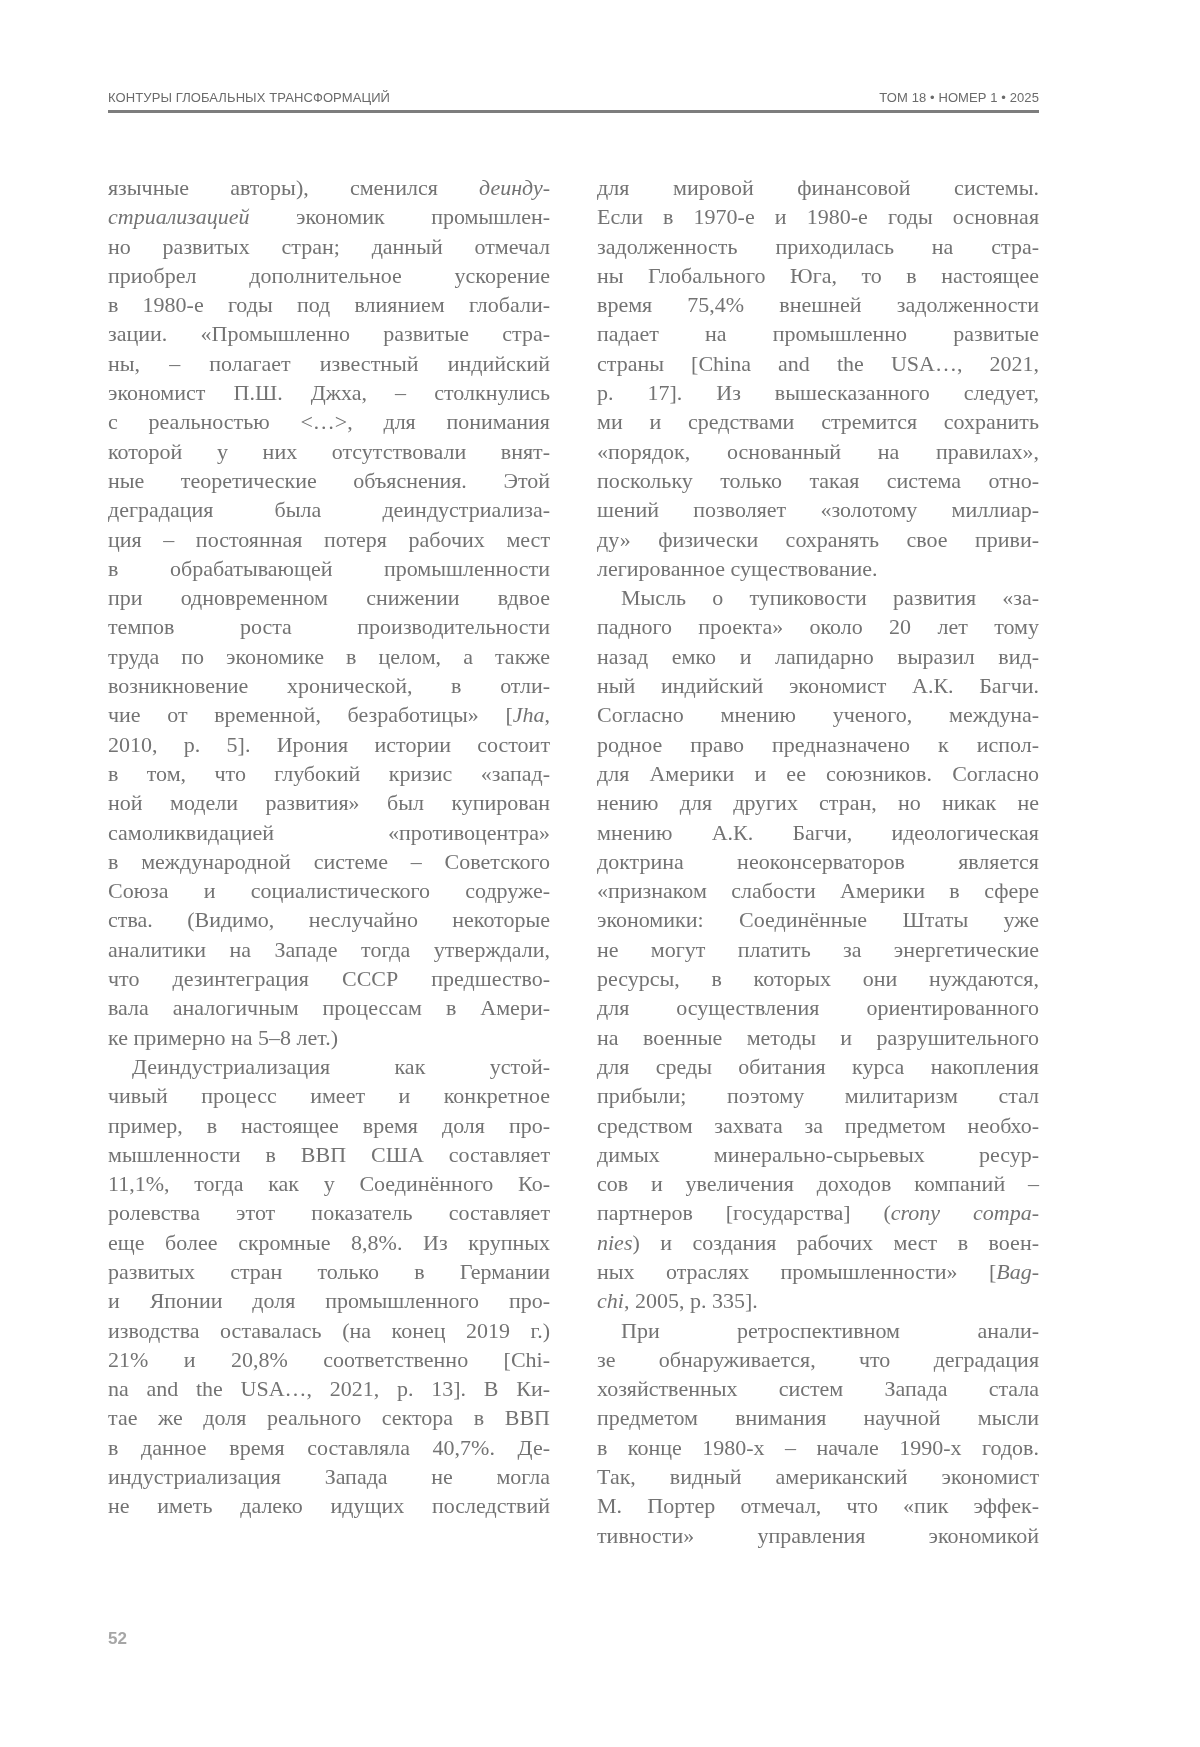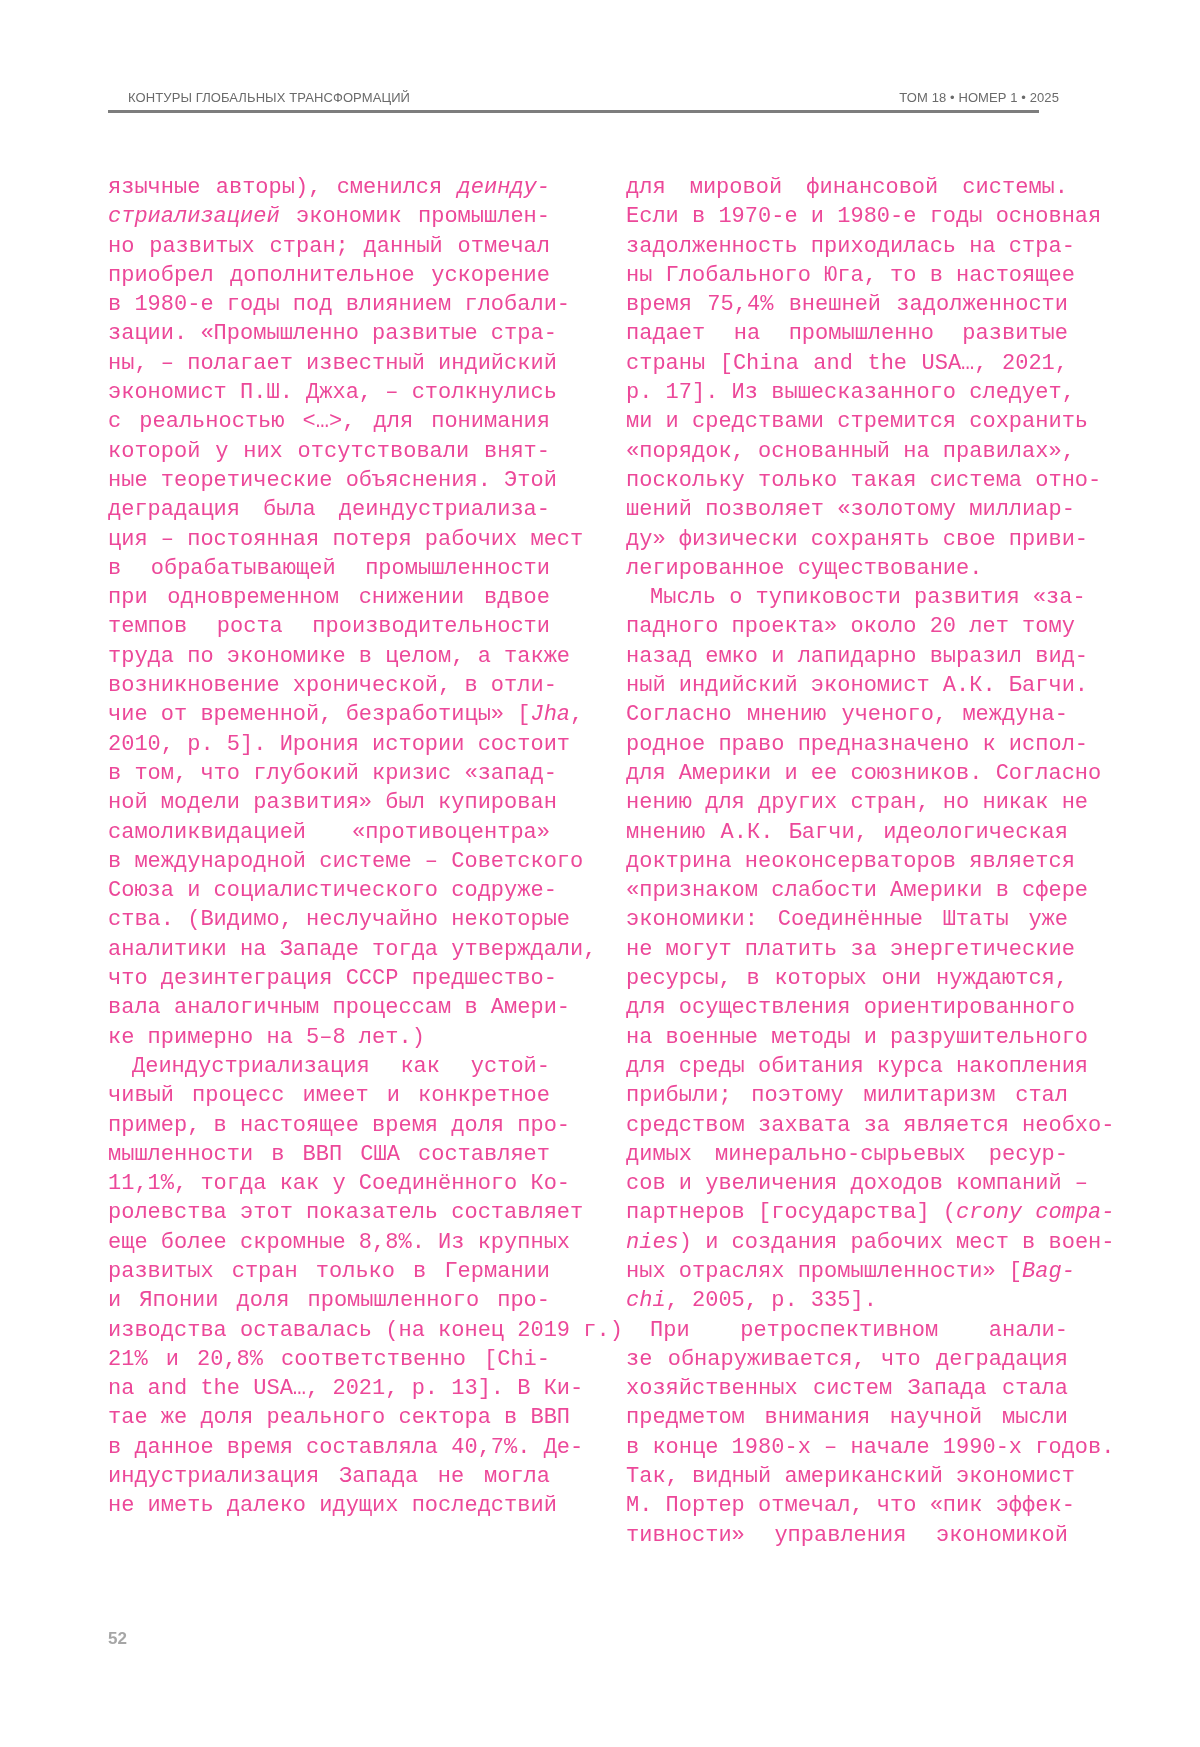--- a/index.html
+++ b/index.html
@@ -2,29 +2,28 @@
 <html><head>
 <meta charset="utf-8">
 <style>
   html, body { margin: 0; padding: 0; background: #ffffff; }
   body { width: 1200px; height: 1747px; position: relative; overflow: hidden; }
   .header {
     position: absolute; left: 108px; top: 84px; width: 931px; height: 26px;
     display: flex; justify-content: space-between; align-items: center;
     font-family: "Liberation Sans", sans-serif; font-size: 13px; color: #6a6a6a;
     letter-spacing: 0.1px;
-    margin-left: 20px;
   }
   .rule { position: absolute; left: 108px; top: 110px; width: 931px; height: 3px; background: #7d7d7d; }
   .col {
     position: absolute; top: 173px; width: 442px;
-    font-family: Liberation Mono, monospace; font-size: 22px; line-height: 29.3px; color: #ec4899;
+    font-family: Liberation Serif, serif; font-size: 22px; line-height: 29.3px; color: #737373;
   }
   .col.left { left: 108px; }
-  .col.right { left: 626px; }
+  .col.right { left: 597px; }
   .line { display: block; text-align: justify; text-align-last: justify; white-space: nowrap; height: 29.3px; overflow: visible; }
   .line.last { text-align-last: left; }
   .line.indent { padding-left: 24px; }
   .line span { white-space: pre; }
   .footer-page {
     position: absolute; left: 108px; top: 1629px;
     font-family: "Liberation Sans", sans-serif; font-size: 17px; font-weight: bold; color: #a6a6a6;
   }
   i { font-style: italic; }
 </style>
@@ -112,21 +111,21 @@
   <span class="line">мнению А.К. Багчи, идеологическая</span>
   <span class="line">доктрина неоконсерваторов является</span>
   <span class="line">«признаком слабости Америки в сфере</span>
   <span class="line">экономики: Соединённые Штаты уже</span>
   <span class="line">не могут платить за энергетические</span>
   <span class="line">ресурсы, в которых они нуждаются,</span>
   <span class="line">для осуществления ориентированного</span>
   <span class="line">на военные методы и разрушительного</span>
   <span class="line">для среды обитания курса накопления</span>
   <span class="line">прибыли; поэтому милитаризм стал</span>
-  <span class="line">средством захвата за является необхо-</span>
+  <span class="line">средством захвата за предметом необхо-</span>
   <span class="line">димых минерально-сырьевых ресур-</span>
   <span class="line">сов и увеличения доходов компаний –</span>
   <span class="line"><span>партнеров [государства] (</span><i>crony compa-</i></span>
   <span class="line"><i>nies</i><span>) и создания рабочих мест в воен-</span></span>
   <span class="line"><span>ных отраслях промышленности» [</span><i>Bag-</i></span>
   <span class="line last"><i>chi</i><span>, 2005, p. 335].</span></span>
   <span class="line indent">При ретроспективном анали-</span>
   <span class="line">зе обнаруживается, что деградация</span>
   <span class="line">хозяйственных систем Запада стала</span>
   <span class="line">предметом внимания научной мысли</span>

